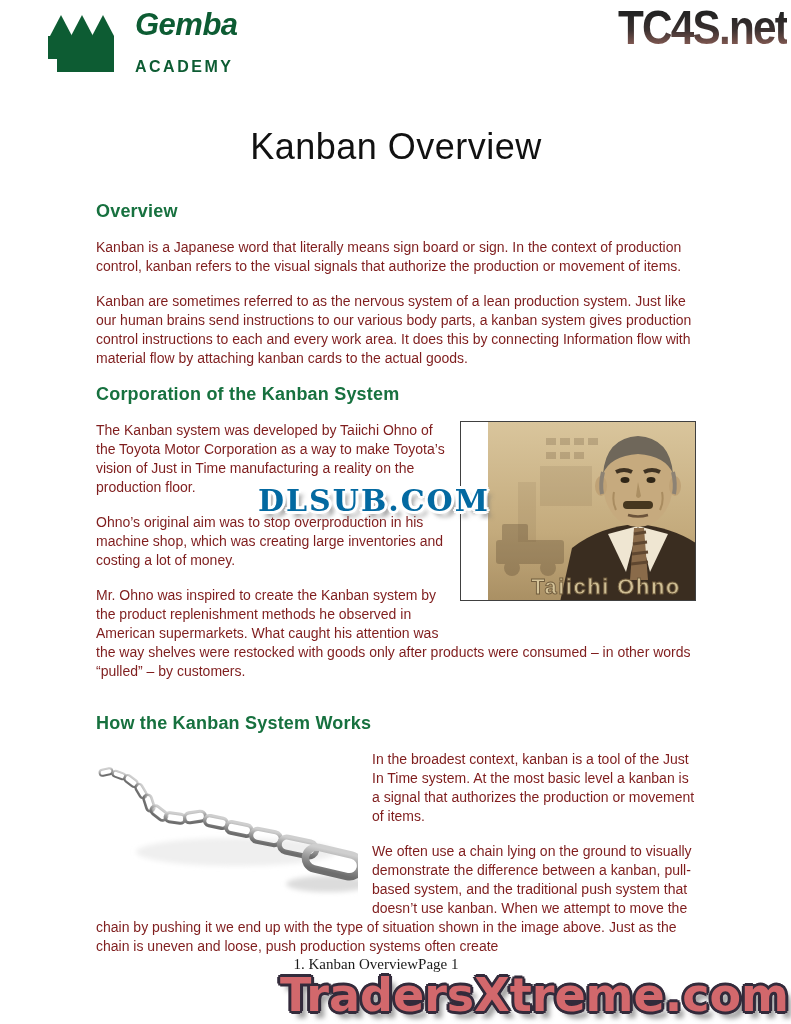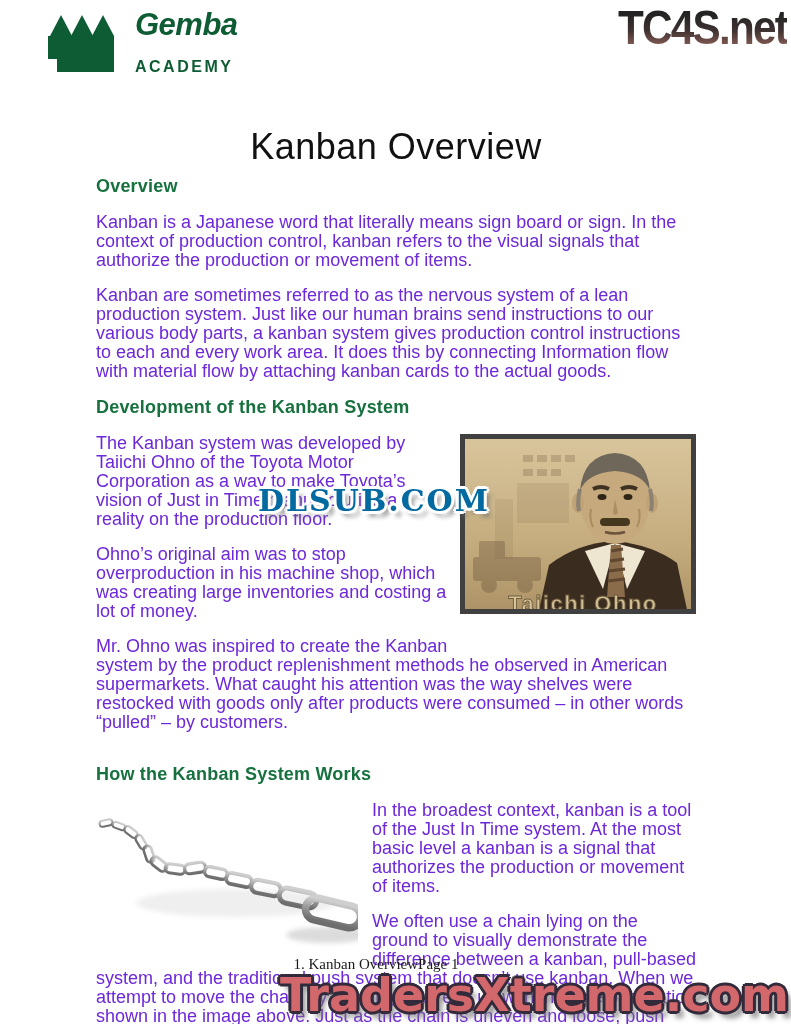--- a/index.html
+++ b/index.html
@@ -27,29 +27,29 @@
   }
 
   
   .content { position:absolute; left:96px; top:0; width:600px; }
   h1.doc-title {
     margin-top:126px; text-align:center;
     font-size:36px; font-weight:400; color:#111; line-height:42px; letter-spacing:0.5px;
   }
   h2.sec {
     color:#17713f; font-size:18px; font-weight:bold;
-    margin-top:8px; margin-bottom:16px; letter-spacing:0.2px;
+    margin-top:33px; margin-bottom:16px; letter-spacing:0.2px;
   }
   h2.sec.tight { margin-top:16px; }
-  p.body { font-size:18px; line-height:19px; margin-bottom:16px; color:#6d28d9; }
+  p.body { font-size:14px; line-height:19px; margin-bottom:16px; color:#7f1d1d; }
 
   
   .ohno-fig {
     float:right; width:236px; height:180px; margin:0 0 28px 12px;
-    border:5px solid #404040; overflow:hidden; position:relative;
+    border:1px solid #404040; overflow:hidden; position:relative;padding-left:27px;
   }
   .ohno-fig svg { display:block; }
 
   
   .chain-fig { float:left; width:272px; height:162px; margin:2px 14px 0 -10px; }
   .chain-fig svg { display:block; }
 
   
   .dlsub {
     position:absolute; left:258px; top:486px; z-index:5;
@@ -102,21 +102,21 @@
   <div class="tc4s">TC4S.net</div>
 
   <div class="content">
 
     <h1 class="doc-title">Kanban Overview</h1>
 
     <h2 class="sec">Overview</h2>
     <p class="body">Kanban is a Japanese word that literally means sign board or sign.  In the context of production control, kanban refers to the visual signals that authorize the production or movement of items.</p>
     <p class="body">Kanban are sometimes referred to as the nervous system of a lean production system.  Just like our human brains send instructions to our various body parts, a kanban system gives production control instructions to each and every work area.  It does this by connecting Information flow with material flow by attaching kanban cards to the actual goods.</p>
 
-    <h2 class="sec tight">Development of the Kanban System</h2>
+    <h2 class="sec tight">Corporation of the Kanban System</h2>
 
     <div class="clearfix">
 
       <div class="ohno-fig">
         <svg width="236" height="180" viewBox="0 0 236 180">
           <defs>
             <linearGradient id="sepia" x1="0" y1="0" x2="0" y2="1">
               <stop offset="0" stop-color="#d9c59c"></stop>
               <stop offset="0.6" stop-color="#c4ab7d"></stop>
               <stop offset="1" stop-color="#a98f63"></stop>

